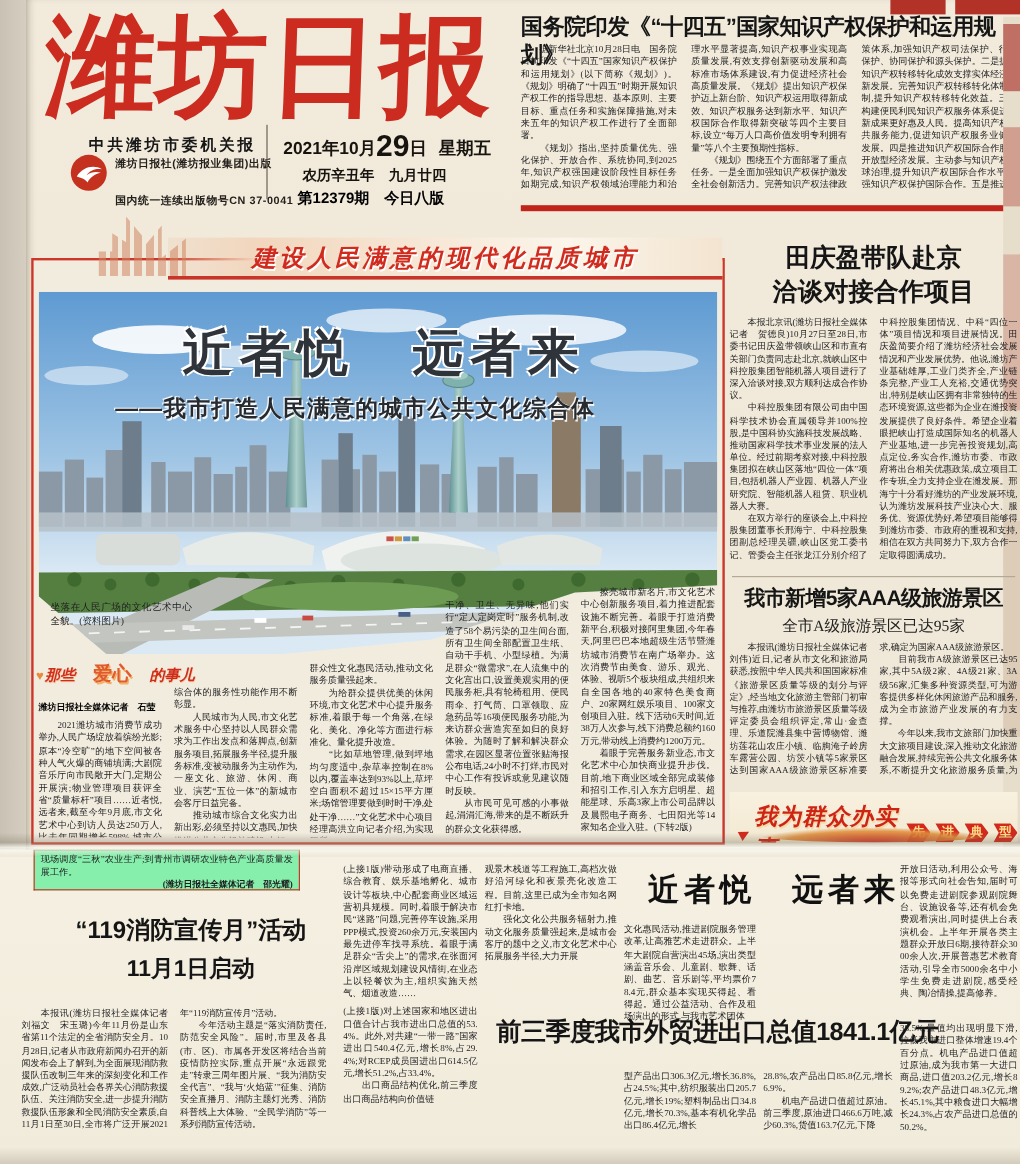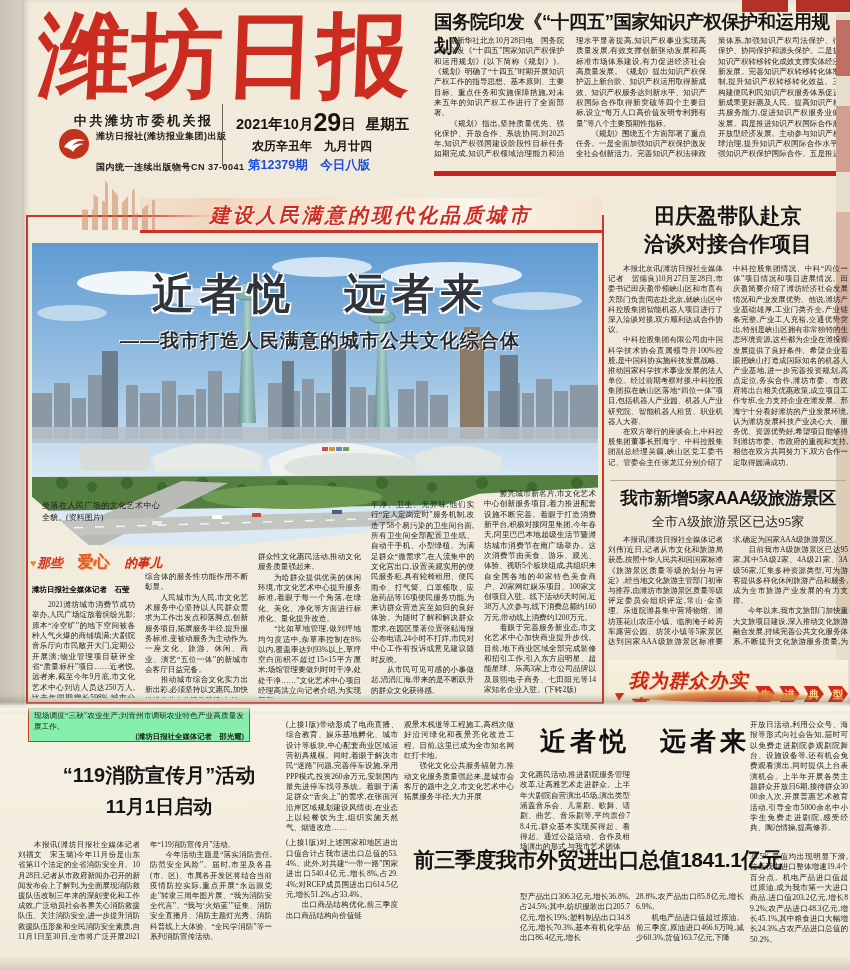--- a/index.html
+++ b/index.html
@@ -29,21 +29,21 @@
               line-height:1.05;color:#cb2c1f;letter-spacing:1px;transform:skewX(-2deg);}
   .organ{left:74px;top:112px;font-size:13px;font-weight:800;letter-spacing:2.5px;color:#171717;}
   .logo{left:58px;top:128px;width:32px;height:32px;}
   .pub{left:96px;top:130px;font-size:9px;font-weight:700;color:#24201c;letter-spacing:.5px;}
   .pub2{top:161px;}
   .vdiv{left:222px;top:104px;width:1px;height:62px;background:#6b6357;}
   .dateline{left:236px;top:108px;color:#17130f;font-weight:800;font-size:14.5px;white-space:nowrap;}
   .dateline .day{font-size:25px;vertical-align:-2px;}
   .dateline .wk{margin-left:10px;}
   .lunar{left:252px;top:138px;font-size:12px;font-weight:800;color:#17130f;white-space:nowrap;}
-  .issue{left:248px;top:157px;font-size:12.5px;font-weight:600;color:#1d4ed8;white-space:nowrap;}
+  .issue{left:248px;top:157px;font-size:12.5px;font-weight:600;color:#000000;white-space:nowrap;}
   
   .top-head{left:434px;top:10px;width:416px;font-size:18.5px;letter-spacing:-.5px;line-height:1.3;}
   .top-body{left:434px;top:36px;width:414px;height:124px;}
   .redrule{left:434px;top:171px;width:414px;height:5px;background:#c1241b;}
   .tab{top:0;height:12px;background:#b23227;}
   .strip{left:836px;top:14px;width:14px;height:692px;background:#e7ddcb;}
   .strip>div{position:absolute;left:0;width:14px;}
   
   .slogan{left:140px;top:198px;width:462px;height:32px;z-index:3;
           background:linear-gradient(90deg,rgba(226,140,100,.10),#f2d6bd 16%,#fbf5ea 72%,#f3e4d0);
@@ -54,21 +54,21 @@
   .slogan .stext{position:absolute;left:0;right:0;top:4px;text-align:center;font-weight:900;font-style:italic;
           font-size:20px;letter-spacing:3px;color:#d02b1e;text-shadow:1px 1px 0 #fff;}
   
   .fbox{left:26px;top:215px;width:578px;height:489px;border:2px solid #cd372a;background:#f2ecdf;box-sizing:border-box;}
   .photo{left:32px;top:243px;width:566px;height:302px;overflow:hidden;
          clip-path:polygon(0 0,100% 0,100% 81%,79% 83%,58% 96%,36% 100%,10% 100%,0 84%);}
   .photo svg{display:block;}
   .ptitle{left:120px;top:266px;width:400px;text-align:center;font-family:var(--serif);font-weight:900;
           font-size:42px;letter-spacing:6px;color:#2f343a;z-index:2;
           text-shadow:1.5px 1.5px 0 #fff,-1.5px -1.5px 0 #fff,1.5px -1.5px 0 #fff,-1.5px 1.5px 0 #fff;}
-  .psub{left:96px;top:328px;width:448px;text-align:center;font-weight:800;font-size:19px;letter-spacing:1px;
+  .psub{left:96px;top:328px;width:448px;font-weight:800;font-size:19px;letter-spacing:1px;
         color:#272b30;z-index:2;text-shadow:1px 1px 0 rgba(255,255,255,.9),-1px -1px 0 rgba(255,255,255,.9);}
   .caption{left:42px;top:500px;width:118px;height:50px;font-size:8px;line-height:1.5;}
   .love{left:30px;top:552px;width:130px;height:26px;white-space:nowrap;}
   .love .lp,.love .ls{font-weight:900;font-style:italic;font-size:12.5px;color:#cf2d1c;text-shadow:.5px .5px 0 #f6c9a4;}
   .love .lh{font-weight:900;font-size:16px;color:#e05a2d;margin:0 15px;text-shadow:1px 1px 0 #f3b263;}
   .love .heart{color:#e88a3c;font-size:11px;margin-right:1px;}
   .fby{left:32px;top:585px;width:120px;font-size:7.5px;font-weight:700;font-family:var(--serif);white-space:nowrap;}
   .fc1{left:32px;top:600px;width:103px;height:98px;}
   .fc2{left:145px;top:572px;width:103px;height:126px;}
   .fc3{left:258px;top:552px;width:103px;height:146px;}

